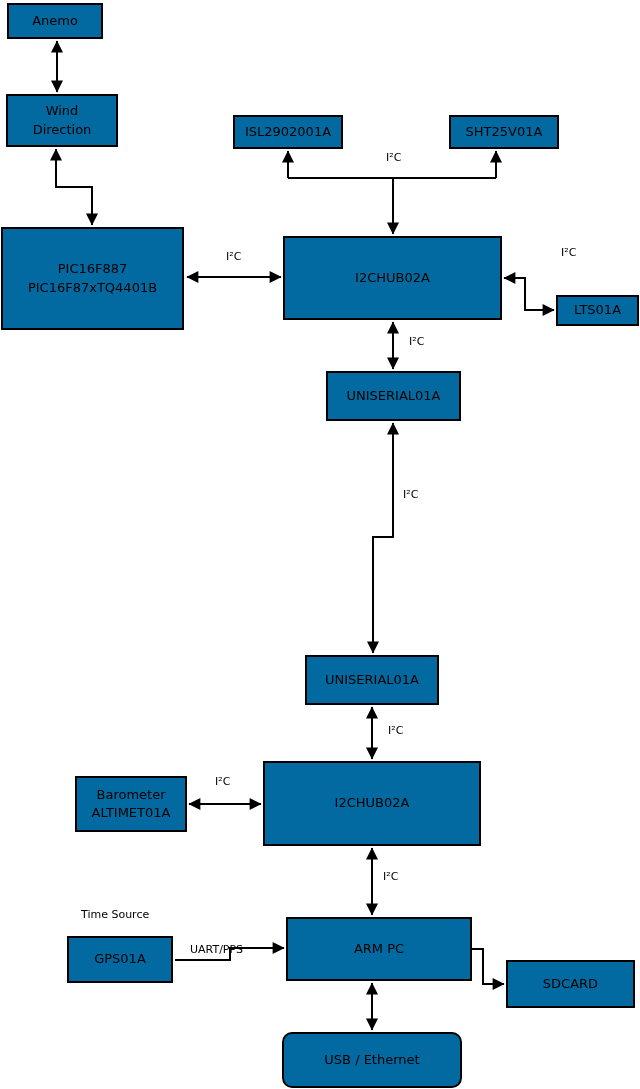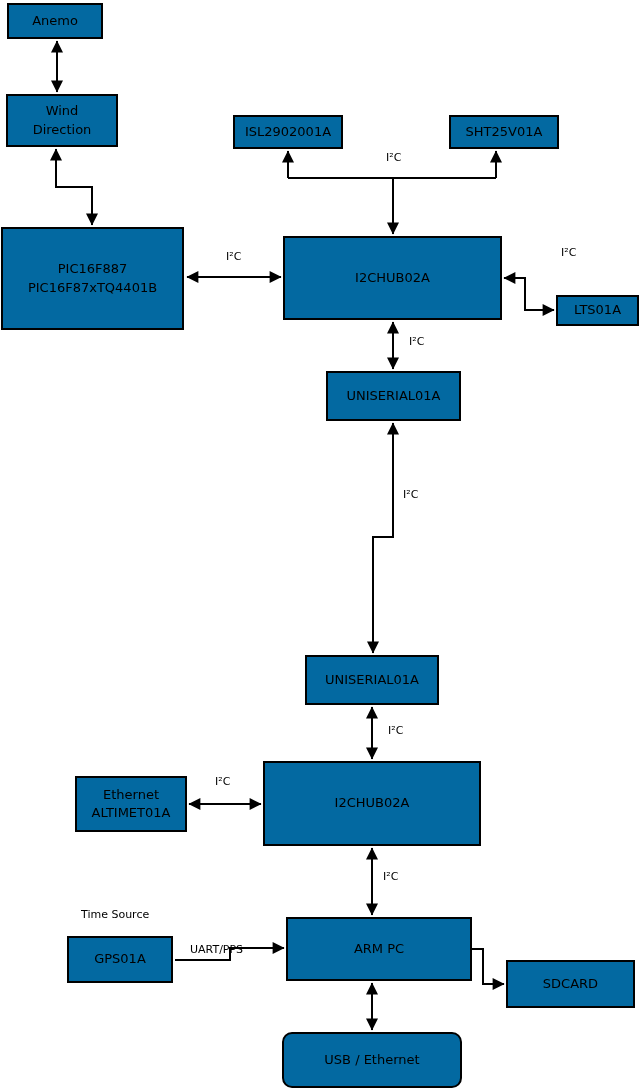--- a/index.html
+++ b/index.html
@@ -111,21 +111,21 @@
 
   <div class="node" style="left:305px; top:655px; width:134px; height:50px;">
     <span>UNISERIAL01A</span>
   </div>
 
   <div class="node" style="left:263px; top:761px; width:218px; height:85px;">
     <span>I2CHUB02A</span>
   </div>
 
   <div class="node" style="left:75px; top:776px; width:112px; height:56px;">
-    <span>Ethernet
+    <span>Barometer
 ALTIMET01A</span>
   </div>
 
   <div class="node" style="left:67px; top:936px; width:106px; height:47px;text-align:right;">
     <span>GPS01A</span>
   </div>
 
   <div class="node" style="left:286px; top:917px; width:186px; height:64px;">
     <span>ARM PC</span>
   </div>

